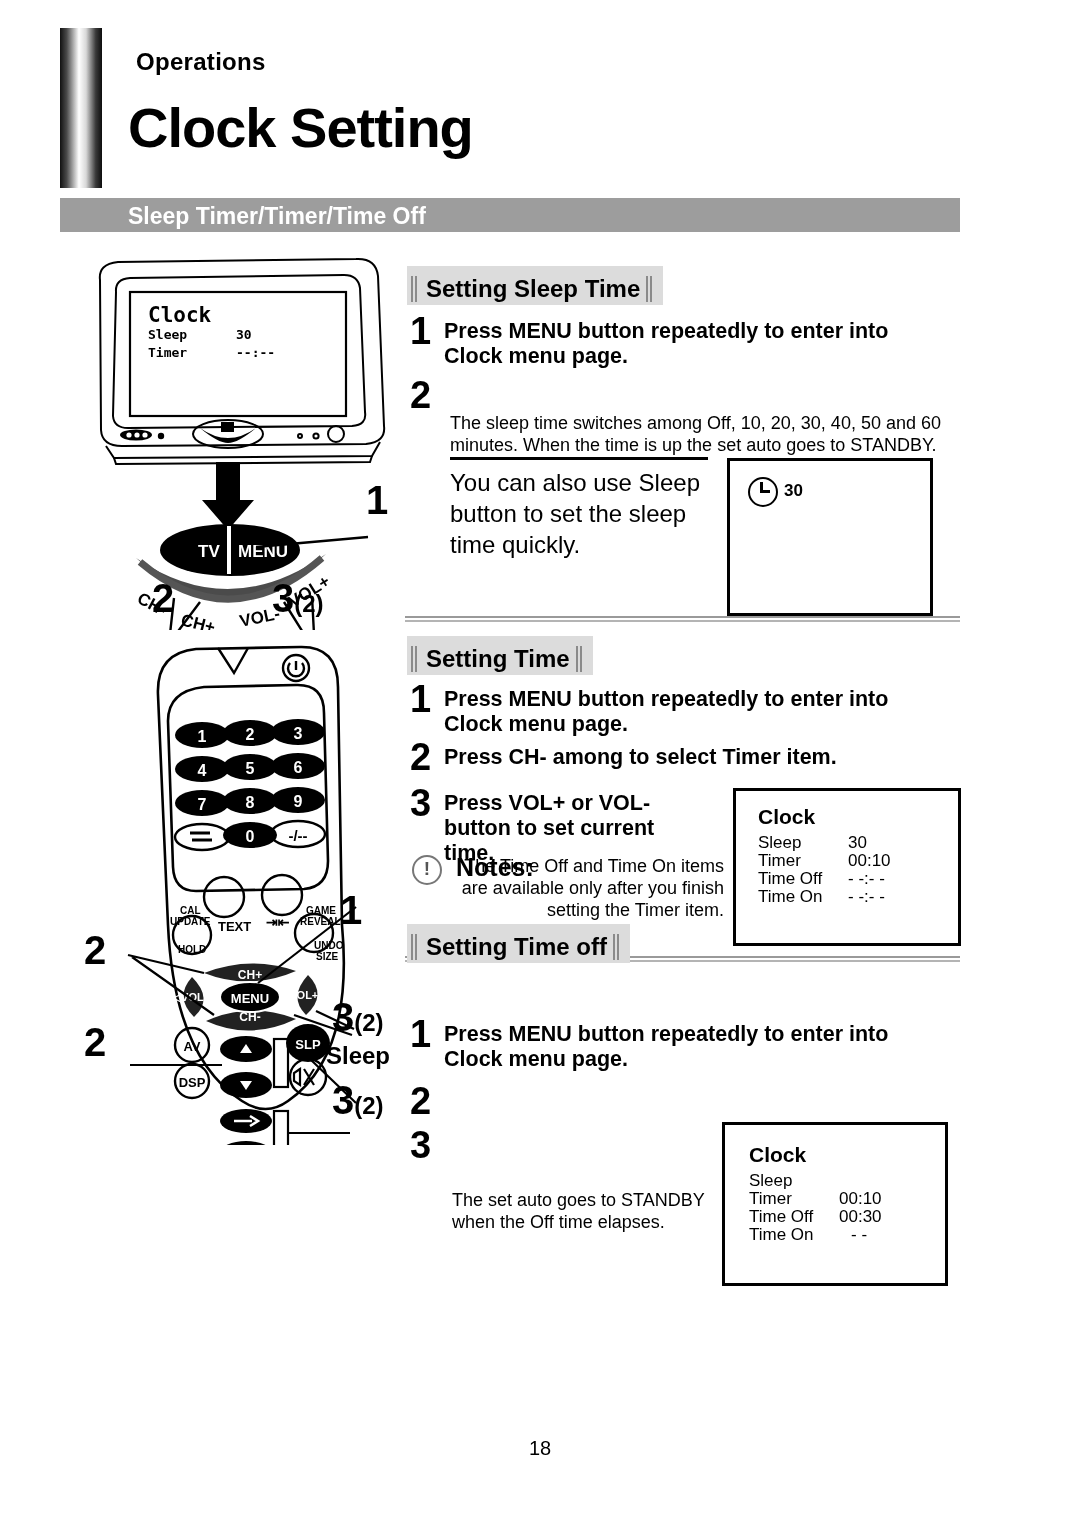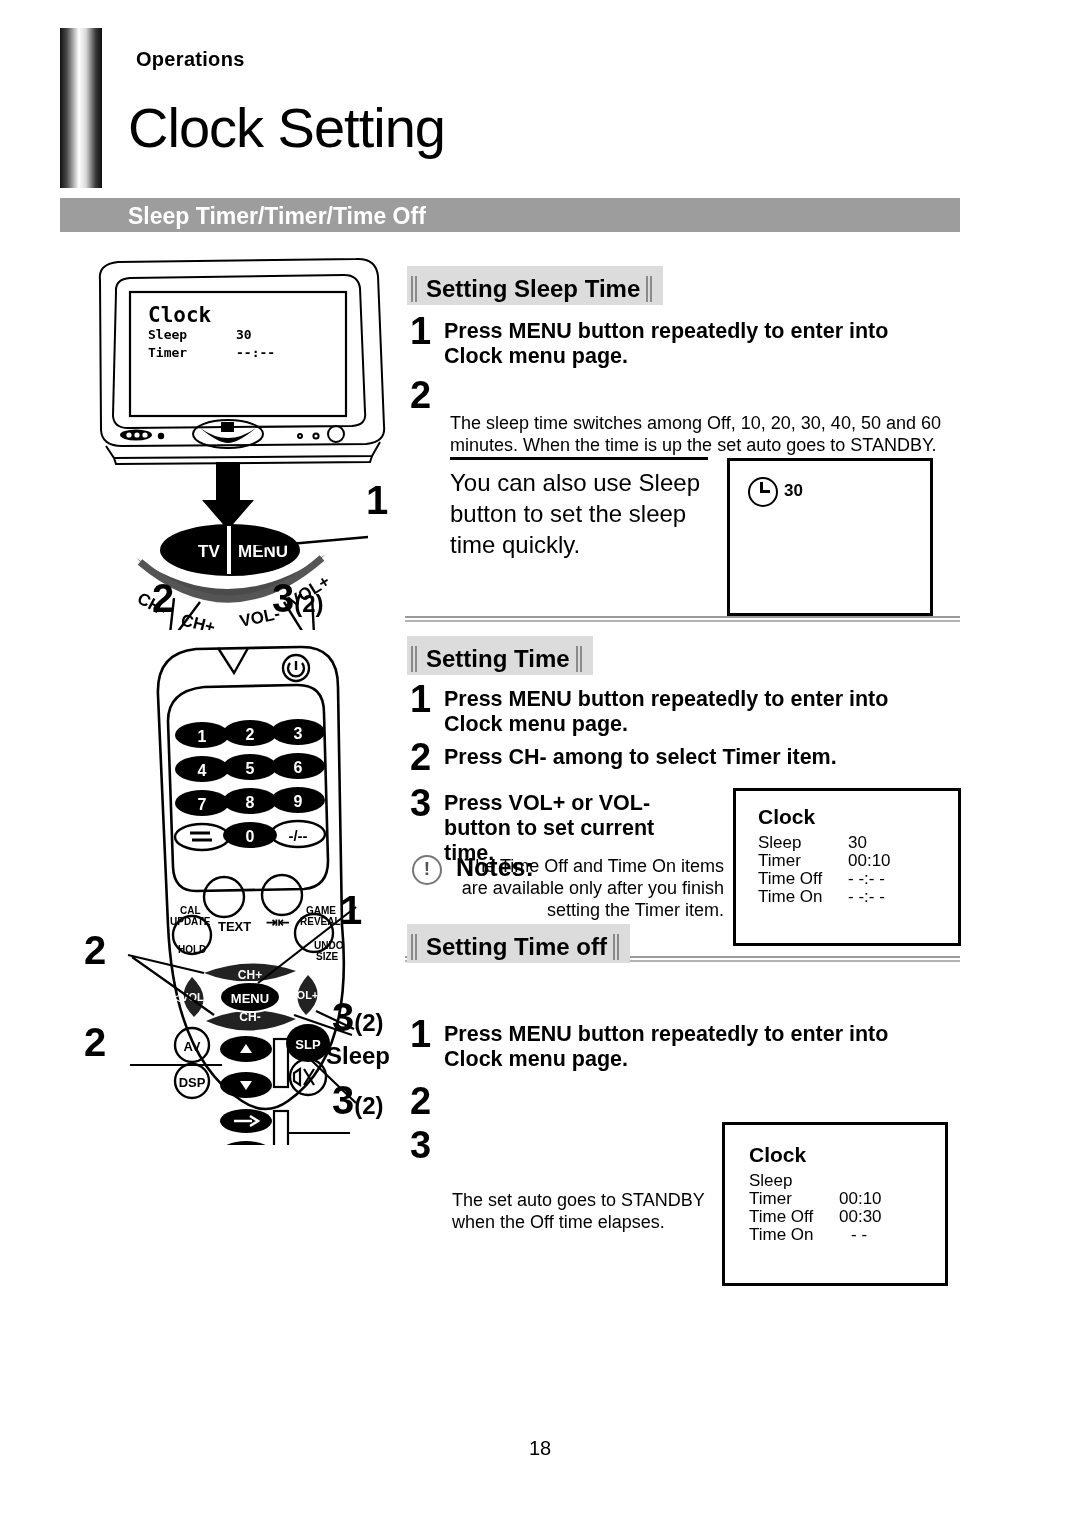--- a/index.html
+++ b/index.html
@@ -2,22 +2,22 @@
 <html><head>
 <meta charset="utf-8">
 <style>
   html,body{margin:0;padding:0;background:#fff;}
   body{width:1080px;height:1527px;position:relative;
        font-family:"Liberation Sans", sans-serif;color:#000;overflow:hidden;}
 
   
   .gradbar{position:absolute;left:60px;top:28px;width:42px;height:160px;
     background:linear-gradient(to right,#111 0%,#4a4a4a 16%,#ffffff 45%,#d8d8d8 62%,#3a3a3a 85%,#0d0d0d 100%);}
-  .kicker{position:absolute;left:136px;top:48px;font-size:20px;font-weight:bold;letter-spacing:.3px;}
-  .page-title{position:absolute;left:128px;top:95px;font-size:56px;font-weight:normal;letter-spacing:-1px;text-align:right;}
+  .kicker{position:absolute;left:136px;top:48px;font-size:24px;font-weight:bold;letter-spacing:.3px;}
+  .page-title{position:absolute;left:128px;top:95px;font-size:56px;font-weight:bold;letter-spacing:-1px;text-align:right;}
   .topicbar{position:absolute;left:60px;top:198px;width:900px;height:34px;background:#9d9d9d;}
   .topicbar span{position:absolute;left:68px;top:5px;color:#fff;font-size:23px;font-weight:bold;}
 
   
   .sec-head{position:absolute;background:#dcdcdc;height:33px;padding:6px 8px 0 4px;
      display:flex;align-items:center;}
   .sec-head .bars{display:inline-block;width:9px;height:26px;margin-right:6px;
      background:linear-gradient(to right,#8a8a8a 0 2px,#dcdcdc 2px 4px,#8a8a8a 4px 6px,#dcdcdc 6px 9px);}
   .sec-head .bars.r{margin-right:0;margin-left:6px;
      background:linear-gradient(to right,#8a8a8a 0 2px,#dcdcdc 2px 4px,#8a8a8a 4px 6px,#dcdcdc 6px 9px);}

